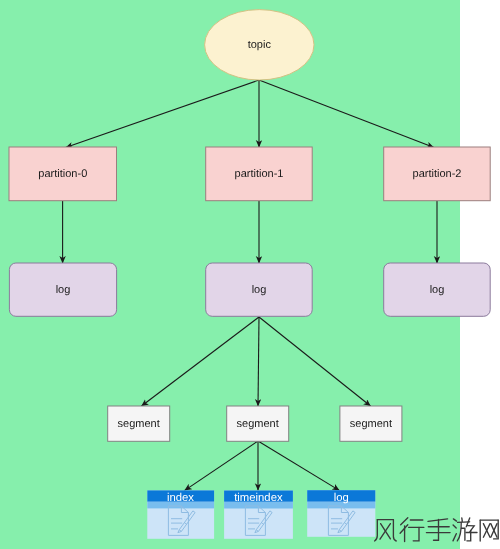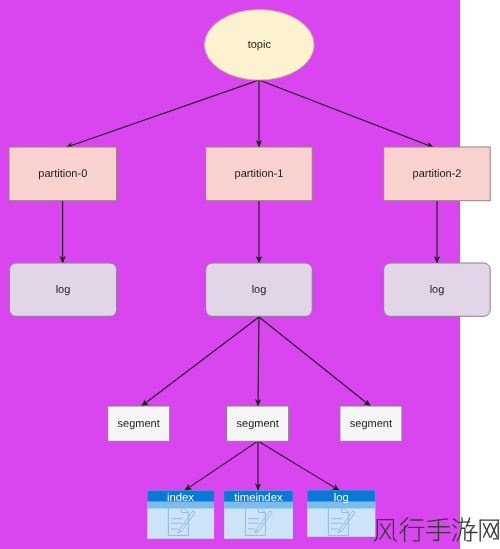--- a/index.html
+++ b/index.html
@@ -1,18 +1,18 @@
 <!DOCTYPE html>
 <html><head>
 <meta charset="utf-8">
 <title>Kafka topic partition log segment diagram</title>
 <style>
   html,body{margin:0;padding:0;background:#ffffff;-webkit-font-smoothing:antialiased;text-rendering:geometricPrecision;}
   body{width:500px;height:549px;overflow:hidden;font-family:"Liberation Sans",sans-serif;}
-  #stage{position:relative;width:460px;height:549px;background:#d946ef;}
+  #stage{position:relative;width:460px;height:549px;background:#86efac;}
   svg.diagram{position:absolute;left:0;top:0;width:500px;height:549px;will-change:opacity;}
   .node-label{font-family:"Liberation Sans",sans-serif;font-size:11px;fill:#1a1a1a;text-anchor:middle;dominant-baseline:middle;}
   .file-label{font-family:"Liberation Sans",sans-serif;font-size:11.3px;fill:#ffffff;text-anchor:middle;dominant-baseline:middle;}
 </style>
 </head>
 <body>
 
 <div id="stage">
   <svg class="diagram" viewBox="0 0 500 549">
     <defs>

